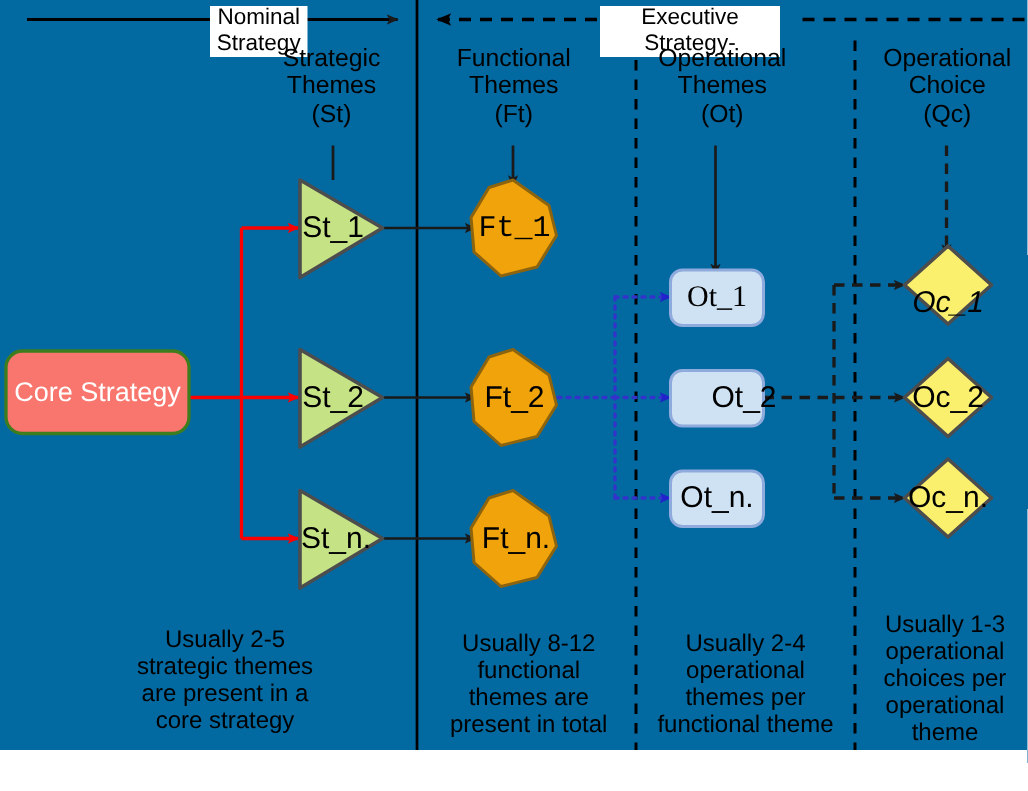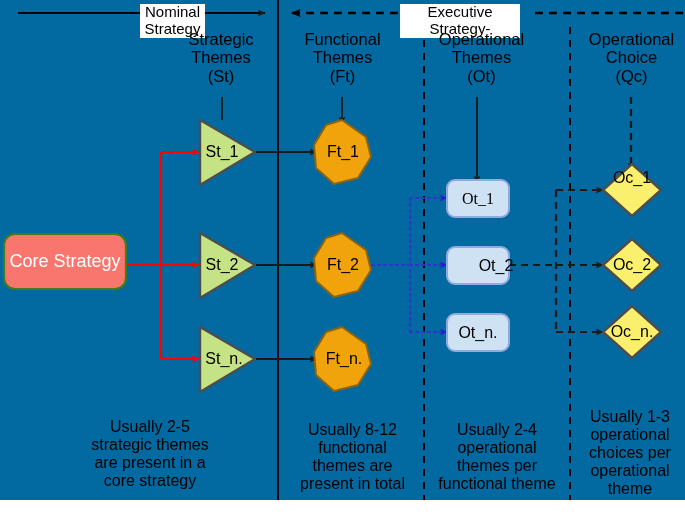--- a/index.html
+++ b/index.html
@@ -10,21 +10,21 @@
     font-family:"Liberation Sans", sans-serif;
     overflow:hidden;
   }
   #svgroot{position:absolute;left:0;top:0;width:685px;height:527px;}
   .lbl{position:absolute;text-align:center;color:#000;line-height:1.12;white-space:pre-line;}
   .hdr{font-size:16.5px;}
   .bandlbl{font-size:15px;}
   .capt{font-size:16px;}
   .nodetxt{
     position:absolute;display:flex;align-items:center;justify-content:center;
-    font-size:16px;color:#000;text-align:center;pointer-events:none;
+    font-size:20px;color:#000;text-align:center;pointer-events:none;
   }
   .nodetxt.white{color:#ffffff;font-size:18px;}
 </style>
 </head>
 <body>
 
 <div id="stage">
 
   <svg id="svgroot" viewBox="0 0 685 527">
     <defs>
@@ -124,29 +124,29 @@
   <div class="lbl hdr" style="left:574px;top:30px;width:115px;">Operational
 Choice
 (Qc)</div>
 
   <div class="nodetxt white" style="left:4px;top:234px;width:122px;height:55px;">Core Strategy</div>
 
   <div class="nodetxt" style="left:197px;top:138px;width:50px;height:28px;">St_1</div>
   <div class="nodetxt" style="left:197px;top:251px;width:50px;height:28px;">St_2</div>
   <div class="nodetxt" style="left:197px;top:345px;width:54px;height:28px;">St_n.</div>
 
-  <div class="nodetxt" style="left:316px;top:138px;width:54px;height:28px;">Ft_1</div>
+  <div class="nodetxt" style="left:316px;top:138px;width:54px;height:28px;font-family:Liberation Mono, monospace;">Ft_1</div>
   <div class="nodetxt" style="left:316px;top:251px;width:54px;height:28px;">Ft_2</div>
   <div class="nodetxt" style="left:316px;top:345px;width:56px;height:28px;">Ft_n.</div>
 
   <div class="nodetxt" style="left:447px;top:180px;width:62px;height:37px;font-family:Liberation Serif, serif;">Ot_1</div>
   <div class="nodetxt" style="left:447px;top:247px;width:62px;height:37px;margin-left:18px;">Ot_2</div>
   <div class="nodetxt" style="left:447px;top:314px;width:62px;height:37px;">Ot_n.</div>
 
-  <div class="nodetxt" style="left:604px;top:164px;width:56px;height:28px;">Oc_1</div>
+  <div class="nodetxt" style="left:604px;top:188px;width:56px;height:28px;font-style:italic;">Oc_1</div>
   <div class="nodetxt" style="left:604px;top:251px;width:56px;height:28px;">Oc_2</div>
   <div class="nodetxt" style="left:602px;top:318px;width:60px;height:28px;">Oc_n.</div>
 
   <div class="lbl capt" style="left:50px;top:418px;width:200px;">Usually 2-5
 strategic themes
 are present in a
 core strategy</div>
   <div class="lbl capt" style="left:285px;top:421px;width:135px;">Usually 8-12
 functional
 themes are

